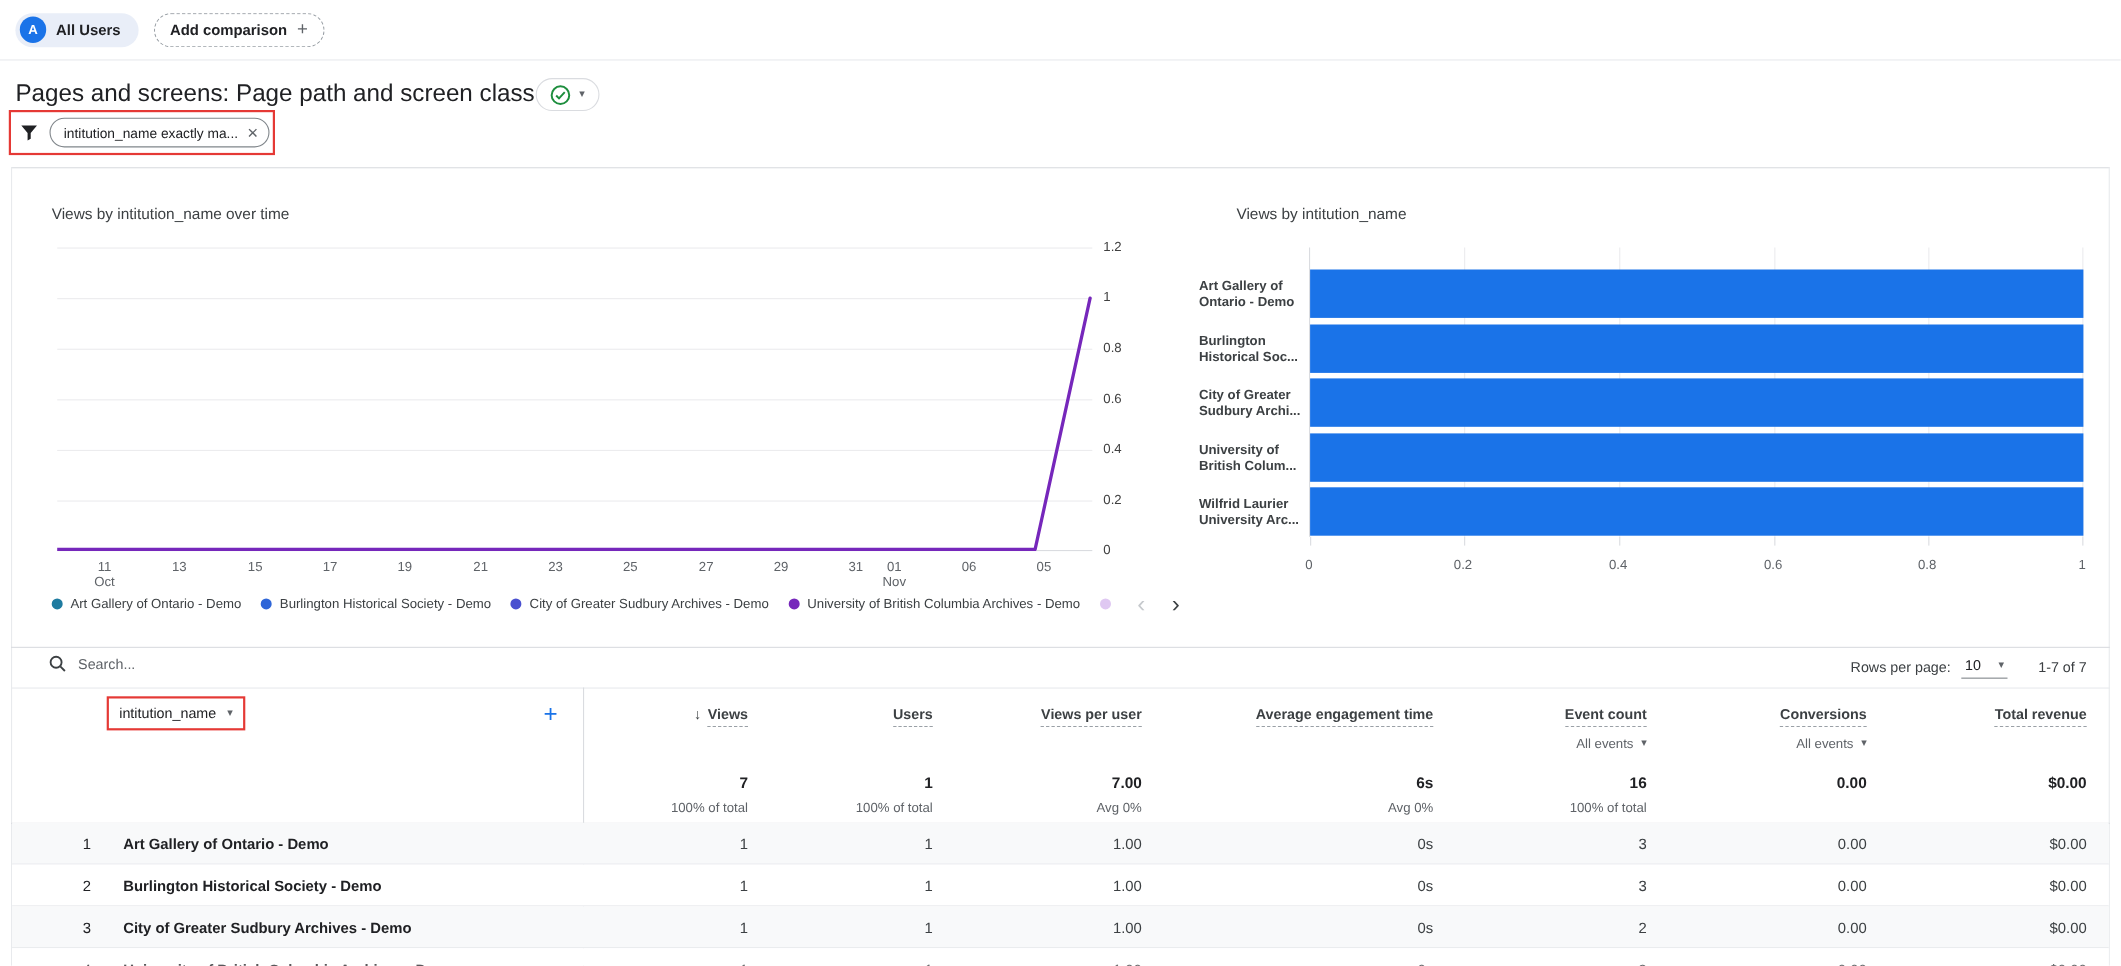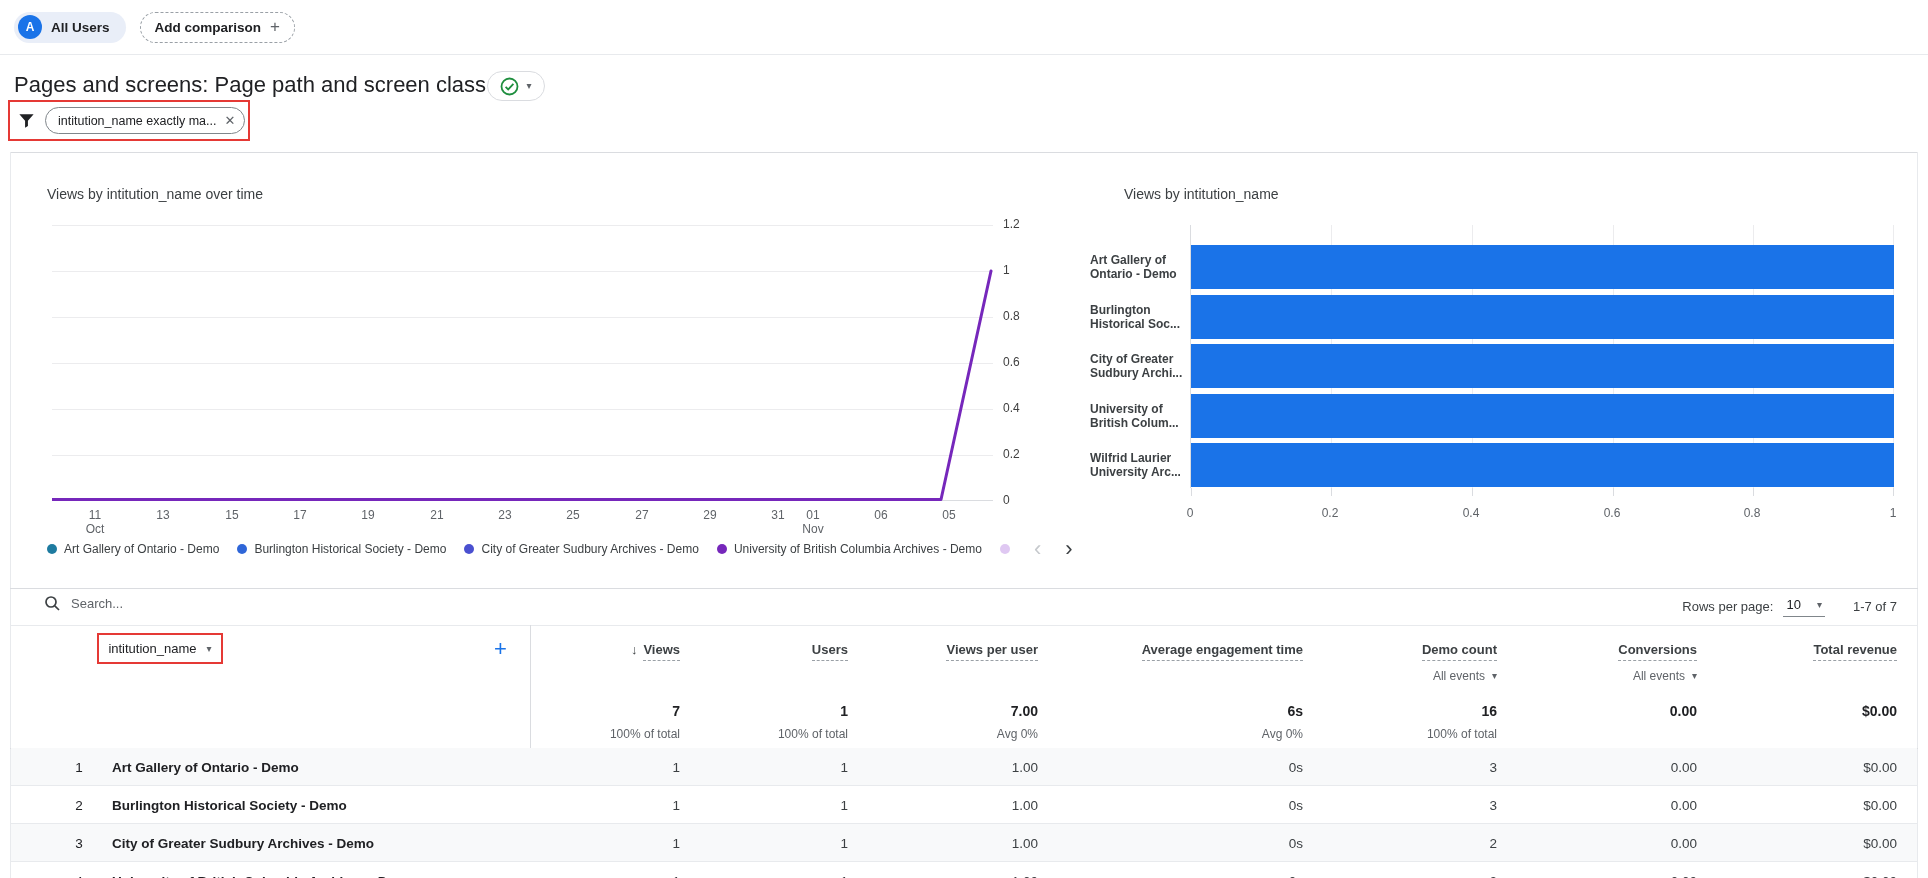--- a/index.html
+++ b/index.html
@@ -305,21 +305,21 @@
 <div class="colh" style="right:1080px;">
     <span class="du">Users</span>
   </div>
 <div class="colh" style="right:890px;">
     <span class="du">Views per user</span>
   </div>
 <div class="colh" style="right:625px;">
     <span class="du">Average engagement time</span>
   </div>
 <div class="colh" style="right:431px;">
-    <span class="du">Demo count</span>
+    <span class="du">Event count</span>
   </div>
 <div class="colh" style="right:231px;">
     <span class="du">Conversions</span>
   </div>
 <div class="colh" style="right:31px;">
     <span class="du">Total revenue</span>
   </div>
 <div class="colsub" style="right:431px;">
   <span>All events</span>
   <span class="caret">▾</span>

